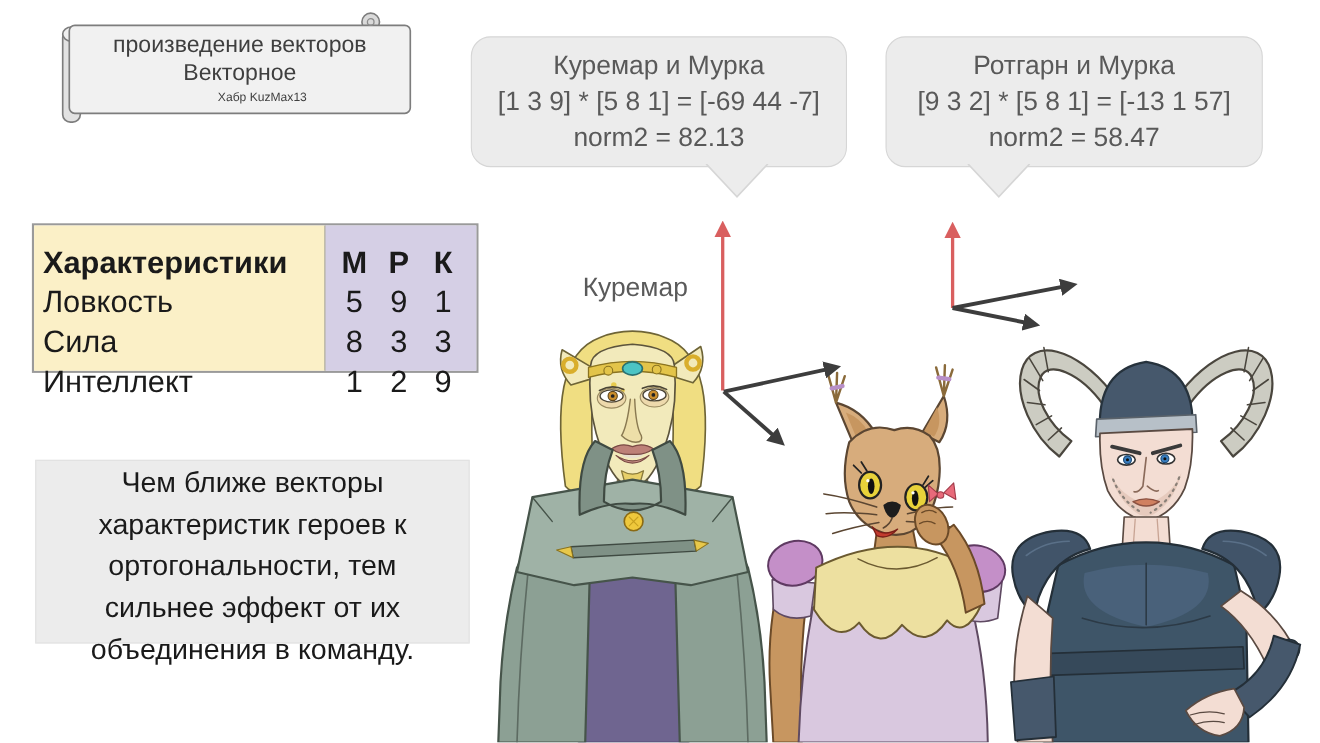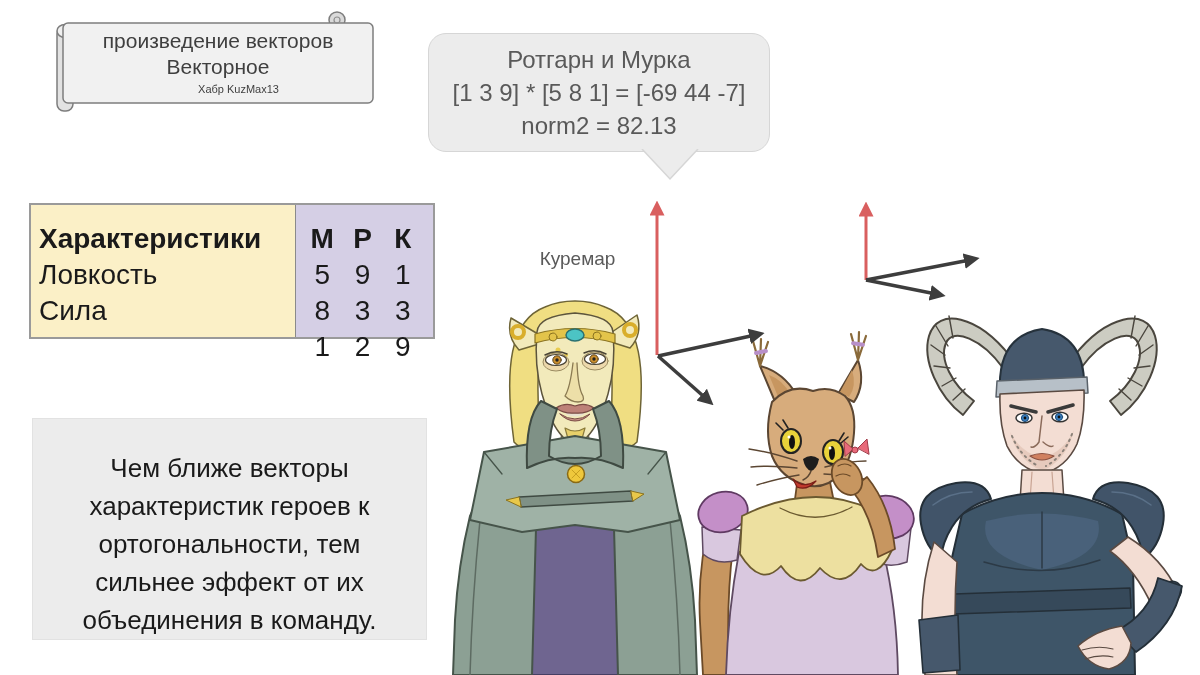--- a/index.html
+++ b/index.html
@@ -32,27 +32,27 @@
     border:2px solid var(--table-border);display:flex;color:var(--text-dark);font-size:28px;}
   .stats-table .labels{width:265px;background:var(--table-label-bg);border-right:1.5px solid #8a8a8a;
     box-sizing:border-box;padding:16px 0 0 8px;}
   .stats-table .labels .trow{line-height:36px;white-space:nowrap;}
   .stats-table .values{flex:1;background:var(--table-values-bg);padding:16px 10px 0 6px;}
   .stats-table .vrow{display:flex;line-height:36px;}
   .stats-table .vrow span{flex:1;text-align:center;}
   .stats-table .th{font-weight:bold;}
 
   
-  .note{position:absolute;left:32px;top:418px;width:395px;height:222px;box-sizing:border-box;
-    background:var(--note-bg);border:1px solid #e2e2e2;display:flex;align-items:flex-end;justify-content:center;
+  .note{position:absolute;left:32px;top:418px;width:395px;height:167px;box-sizing:border-box;
+    background:var(--note-bg);border:1px solid #e2e2e2;display:flex;align-items:flex-start;justify-content:center;
     text-align:center;color:var(--text-dark);font-size:26px;line-height:38px;padding:0 16px;}
 
   
   .char-label{position:absolute;left:505px;top:248px;width:145px;text-align:center;
-    color:var(--label-gray);font-size:19px;}
+    color:var(--label-gray);font-size:24px;}
 
   .arrow-red{stroke:var(--red-arrow);stroke-width:3;fill:none;}
   .arrow-dark{stroke:var(--dark-arrow);stroke-width:3.5;fill:none;}
   #ah-red path{fill:var(--red-arrow);}
   #ah-dark path{fill:var(--dark-arrow);}
 </style>
 </head>
 <body>
 
 <div class="stage">
@@ -206,33 +206,42 @@
       <circle cx="282" cy="10" r="3" fill="none" stroke="#8d8d8d" stroke-width="1.2"></circle>
     </svg>
     <div class="banner-text">
       <div class="banner-line">произведение векторов</div>
       <div class="banner-line">Векторное</div>
       <div class="banner-sub">Хабр KuzMax13</div>
     </div>
   </div>
 
   <div class="bubble" style="left:428px;width:342px;">
-    <div>Ротгарн и Мурка</div>
+    <div>Куремар и Мурка</div>
     <div>[1 3 9] * [5 8 1] = [-69 44 -7]</div>
     <div>norm2 = 82.13</div>
     <svg class="tail" style="left:212px;" width="58" height="32" viewBox="0 0 58 32">
       <path d="M1,0 L29,30 L57,0"></path>
     </svg>
   </div>
+  <div class="bubble" style="left:805px;width:343px;">
+    <div>Ротгарн и Мурка</div>
+    <div>[9 3 2] * [5 8 1] = [-13 1 57]</div>
+    <div>norm2 = 58.47</div>
+    <svg class="tail" style="left:73px;" width="58" height="32" viewBox="0 0 58 32">
+      <path d="M1,0 L29,30 L57,0"></path>
+    </svg>
+  </div>
 
   <div class="stats-table">
     <div class="labels">
       <div class="trow th">Характеристики</div>
       <div class="trow">Ловкость</div>
       <div class="trow">Сила</div>
+      <div class="trow">Интеллект</div>
     </div>
     <div class="values">
       <div class="vrow th">
         <span>М</span>
         <span>Р</span>
         <span>К</span>
       </div>
       <div class="vrow">
         <span>5</span>
         <span>9</span>

